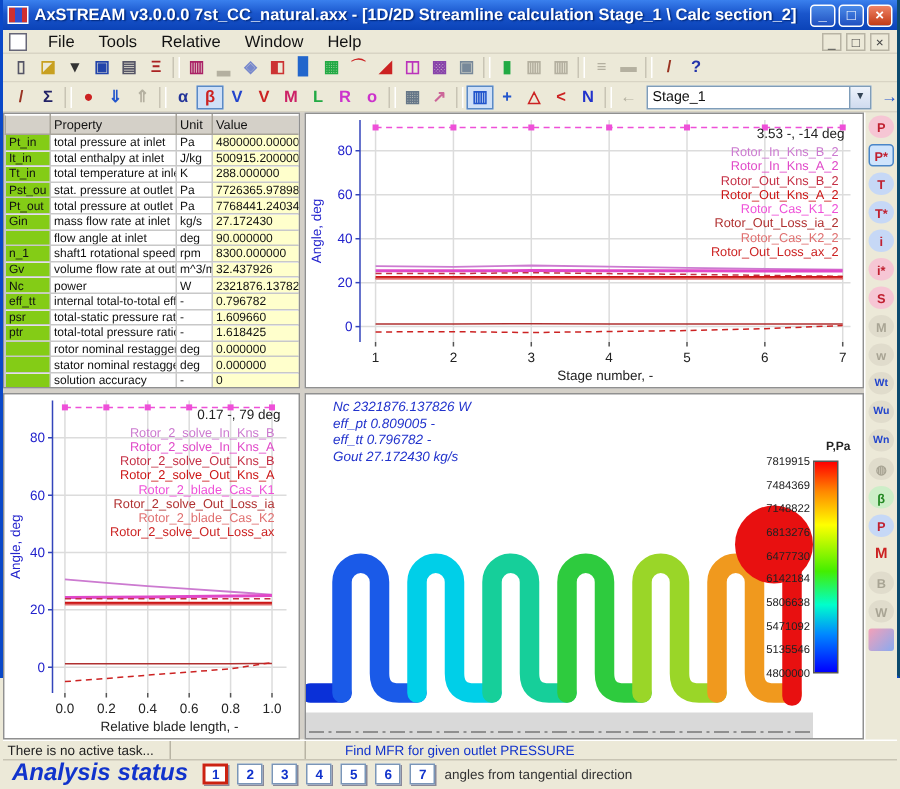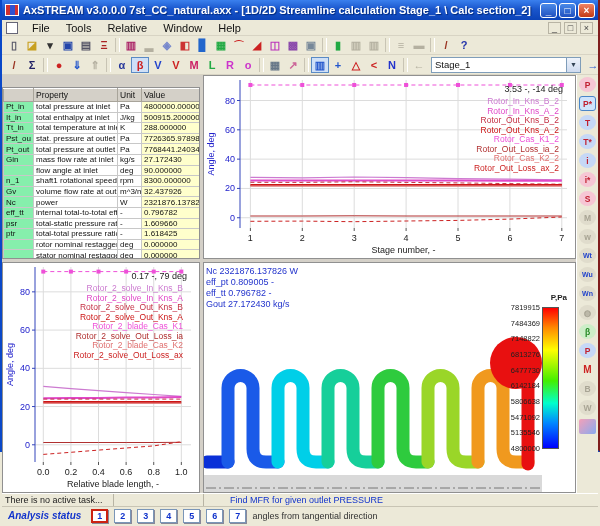--- a/index.html
+++ b/index.html
@@ -1,17 +1,17 @@
 <!DOCTYPE html>
 <html><head>
 <meta charset="utf-8">
 <style>
   * { margin:0; padding:0; box-sizing:border-box; }
   html,body { width:600px; height:526px; font-family:"Liberation Sans", sans-serif; background:#ece9d8; overflow:hidden; }
-  .app { width:600px; height:452px; border-left:2px solid #0a48c8; border-right:2px solid #7f1d1d; border-bottom:2px solid #0a48c8; display:flex; flex-direction:column; background:#ece9d8; }
+  .app { width:600px; height:452px; border-left:2px solid #0a48c8; border-right:2px solid #0c4a6e; border-bottom:2px solid #0a48c8; display:flex; flex-direction:column; background:#ece9d8; }
 
   
   .titlebar { height:20px; background:linear-gradient(180deg,#3a80ee 0%,#1a56cc 45%,#0b43b8 100%); display:flex; align-items:center; padding:0 3px; flex-shrink:0; }
   .app-icon { width:14px; height:12px; background:linear-gradient(90deg,#d03030 0 4px,#3050d0 4px 9px,#d03030 9px); border:1px solid #fff; margin-right:4px; flex-shrink:0; }
   .title-text { color:#fff; font-weight:bold; font-size:11px; white-space:nowrap; overflow:hidden; flex:1; text-shadow:1px 1px 1px #00287a; }
   .winbtns { display:flex; gap:2px; }
   .winbtn { width:17px; height:15px; border-radius:3px; border:1px solid #fff; color:#fff; font-size:10px; line-height:13px; text-align:center; font-weight:bold; }
   .winbtn.min,.winbtn.max { background:linear-gradient(#4a8ae8,#2050c0); }
   .winbtn.close { background:linear-gradient(#ef8365,#c23a14); }
 
@@ -45,39 +45,39 @@
   .rb.dis  { background:#e0dccc; color:#a8a494; }
   .rb.wico { background:#e0dccc; color:#2244cc; font-size:7px; }
   .rb.green{ background:#cdeec8; color:#228822; }
   .rb.red  { background:transparent; color:#cc2222; font-size:10px; }
   .rb.grad { background:linear-gradient(135deg,#f4a0b8,#88aaf0); border-radius:2px; }
 
   
   table.props { border-collapse:collapse; width:198px; table-layout:fixed; }
   table.props th { background:#d4d0c8; border:1px solid #a8a49a; border-top:1px solid #fff; font-size:8.5px; text-align:left; height:13px; padding:0 2px; font-weight:normal; color:#111; }
   table.props td { border:1px solid #c8c8c8; font-size:8px; height:10.6px; padding:0 2px; white-space:nowrap; overflow:hidden; color:#111; }
-  table.props td.c0 { background:#86efac; }
+  table.props td.c0 { background:#84cc16; }
   table.props td.c1 { background:#fff; }
   table.props td.c2 { background:#fff; }
   table.props td.c3 { background:#ffffcc; }
 
   
-  .flow-info { position:absolute; left:2px; top:3px; font-size:9px; color:#2233cc; line-height:11px; z-index:3; }
+  .flow-info { position:absolute; left:18px; top:3px; font-size:9px; color:#2233cc; line-height:11px; z-index:3;font-style:italic; }
   .cbar-title { position:absolute; right:8px; top:30px; font-size:8px; color:#222; font-weight:bold; z-index:4; }
   .cbar { position:absolute; right:16px; top:44px; width:17px; height:142px; border:1px solid #555;
           background:linear-gradient(180deg,#ff0000 0%,#ff8800 14%,#ffff00 30%,#44ee00 52%,#00ffcc 68%,#0088ff 82%,#0000ff 100%); z-index:4; }
   .cbar-labels { position:absolute; right:35px; top:40px; height:150px; display:flex; flex-direction:column; justify-content:space-between; align-items:center; font-size:7.5px; color:#222; z-index:4; }
 
   
   .statusA { height:13px; display:flex; background:#ece9d8; border-top:1px solid #fff; font-size:9px; align-items:center; flex-shrink:0; }
   .statusA .cellA1 { width:112px; padding-left:3px; border-right:1px solid #b8b4a4; height:100%; display:flex; align-items:center; color:#222; }
   .statusA .cellA2 { width:90px; border-right:1px solid #b8b4a4; height:100%; }
   .statusA .cellA3 { flex:1; padding-left:26px; color:#1133cc; display:flex; align-items:center; }
   .statusB { height:18px; display:flex; align-items:center; background:#ece9d8; border-top:1px solid #c8c4b4; padding-left:6px; flex-shrink:0; }
-  .an-label { color:#1133cc; font-weight:bold; font-style:italic; font-size:10px; margin-right:10px; }
+  .an-label { color:#1133cc; font-weight:bold; font-style:italic; font-size:16px; margin-right:10px; }
   .tabbox { width:17px; height:14px; background:#fff; border:1px solid #7a96b8; box-shadow:1px 1px 0 #889; color:#1133cc; font-size:9px; font-weight:bold; text-align:center; line-height:13px; margin-right:6px; }
   .tabbox.active { border:2px solid #cc2211; line-height:11px; }
   .statusB .note { font-size:9px; color:#333; }
 </style>
 </head>
 <body>
 
 <div class="app">
 
   <div class="titlebar">
@@ -163,21 +163,21 @@
       <span class="tbicon dis">←</span>
       <span class="combo" style="width: 150px;">
         <span class="combo-val">Stage_1</span>
         <span class="combo-btn">▼</span>
       </span>
       <span class="tbicon" style="color: rgb(34, 85, 204);">→</span>
     </div>
 
   <div class="main">
 
-    <div class="panel" style="grid-column:1;grid-row:1;margin-top:12px;">
+    <div class="panel" style="grid-column:1;grid-row:1;">
       <table class="props">
         <thead>
             <tr>
           <th style="width:30px"></th>
           <th style="width:84px">Property</th>
           <th style="width:24px">Unit</th>
           <th>Value</th>
         </tr>
           </thead>
         <tbody id="prop-body">

